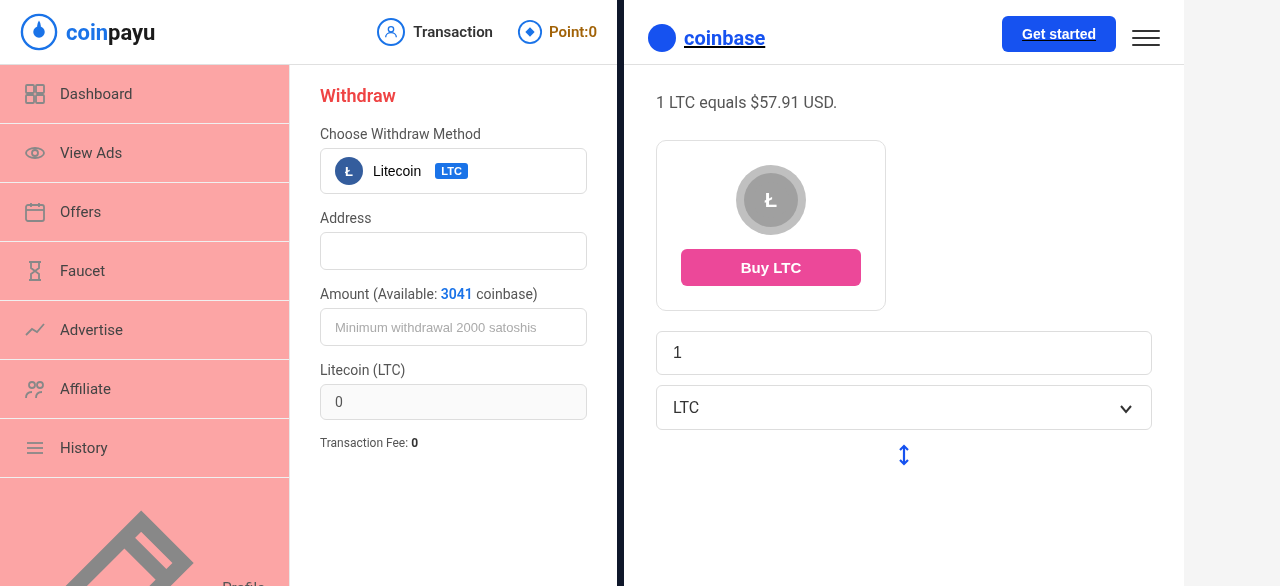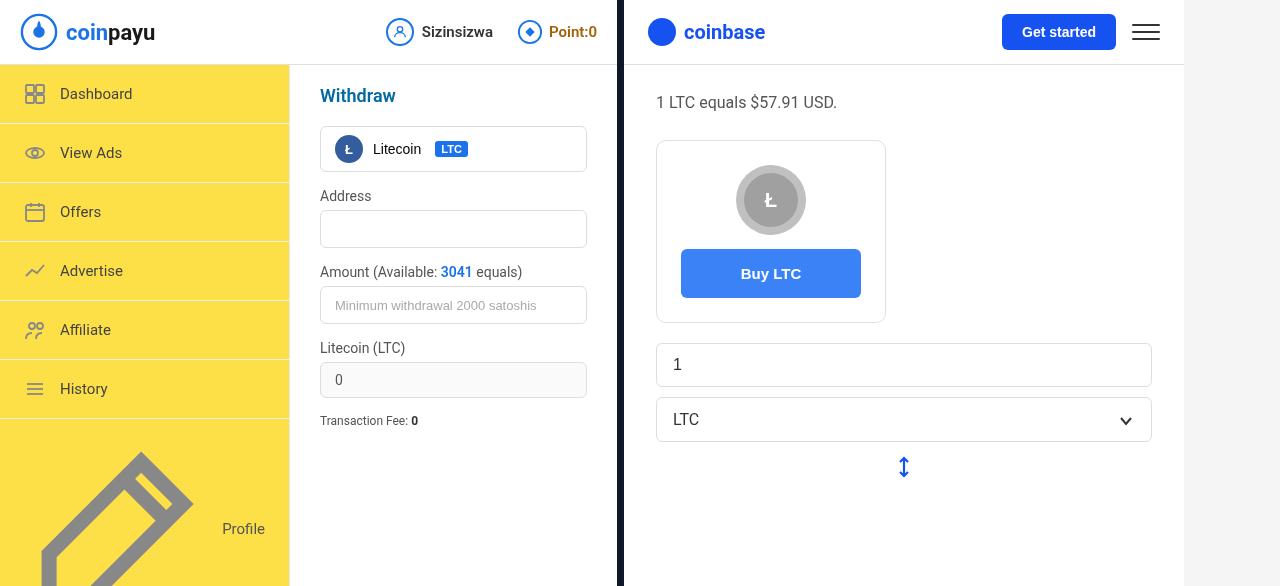--- a/index.html
+++ b/index.html
@@ -73,21 +73,21 @@
     
     .cpyu-body {
       display: flex;
       flex: 1;
       overflow: hidden;
     }
 
     
     .sidebar {
       width: 290px;
-      background: #fde047;
+      background: #fca5a5;
       border-right: 1px solid #e8e8e8;
       display: flex;
       flex-direction: column;
     }
     .sidebar-item {
       display: flex;
       align-items: center;
       gap: 14px;
       padding: 18px 24px;
       border-bottom: 1px solid #f0f0f0;
@@ -114,21 +114,21 @@
 
     
     .cpyu-main {
       flex: 1;
       padding: 20px 30px;
       overflow-y: auto;
     }
     .withdraw-title {
       font-size: 18px;
       font-weight: 600;
-      color: #0369a1;
+      color: #ef4444;
       margin-bottom: 20px;
     }
     .form-group { margin-bottom: 16px; }
     .form-label {
       font-size: 14px;
       color: #555;
       margin-bottom: 6px;
       display: block;
     }
     .form-label .avail-link { color: #1a73e8; font-weight: 600; }
@@ -190,24 +190,25 @@
 
     
     .right-panel {
       width: 560px;
       background: #fff;
       display: flex;
       flex-direction: column;
     }
     .cb-header {
       display: flex;
-      align-items: center;
+      align-items: flex-end;
       padding: 12px 24px;
       border-bottom: 1px solid #e0e0e0;
       height: 65px;
+      text-decoration: underline;
     }
     .cb-logo {
       display: flex;
       align-items: center;
       gap: 8px;
     }
     .cb-logo-icon {
       width: 28px;
       height: 28px;
       background: #1652f0;
@@ -290,25 +291,25 @@
       background: #a0a0a0;
       border-radius: 50%;
       display: flex;
       align-items: center;
       justify-content: center;
       color: #fff;
       font-size: 22px;
       font-weight: 700;
     }
     .cb-buy-btn {
-      background: #3b82f6;
+      background: #ec4899;
       color: #fff;
       border: none;
       border-radius: 6px;
-      padding: 16px 30px;
+      padding: 10px 30px;
       font-size: 15px;
       font-weight: 600;
       cursor: pointer;
       width: 100%;
     }
 
     .cb-converter {
       display: flex;
       flex-direction: column;
       gap: 10px;
@@ -365,21 +366,21 @@
       </span>
     </div>
 
     <div class="header-user">
       <div class="header-user-icon">
         <svg viewBox="0 0 24 24" width="16" height="16" fill="none" stroke="currentColor" stroke-width="2">
           <circle cx="12" cy="8" r="4"></circle>
             <path d="M4 20c0-4 3.6-7 8-7s8 3 8 7"></path>
         </svg>
       </div>
-      <span class="header-username">Sizinsizwa</span>
+      <span class="header-username">Transaction</span>
     </div>
 
     <div class="header-points">
       <svg class="header-points-icon" viewBox="0 0 28 28" fill="none">
         <circle cx="14" cy="14" r="12" stroke="#1a73e8" stroke-width="2"></circle>
         <path d="M9 14 L14 9 L19 14 L14 19 Z" fill="#1a73e8"></path>
       </svg>
       <span class="header-points-text">Point:0</span>
     </div>
   </div>
@@ -407,20 +408,26 @@
         <svg class="si-icon" viewBox="0 0 22 22" fill="none" stroke="#888" stroke-width="1.8">
           <rect x="2" y="4" width="18" height="16" rx="2"></rect>
             <line x1="2" y1="9" x2="20" y2="9"></line>
           <line x1="7" y1="2" x2="7" y2="6"></line>
             <line x1="15" y1="2" x2="15" y2="6"></line>
         </svg>
         <span class="si-label">Offers</span>
       </div>
       <div class="sidebar-item">
         <svg class="si-icon" viewBox="0 0 22 22" fill="none" stroke="#888" stroke-width="1.8">
+          <path d="M5 2h12M5 20h12M7 2 L7 8 L11 11 L15 8 L15 2M7 20 L7 14 L11 11 L15 14 L15 20"></path>
+        </svg>
+        <span class="si-label">Faucet</span>
+      </div>
+      <div class="sidebar-item">
+        <svg class="si-icon" viewBox="0 0 22 22" fill="none" stroke="#888" stroke-width="1.8">
           <polyline points="2,16 8,10 13,13 20,5"></polyline>
         </svg>
         <span class="si-label">Advertise</span>
       </div>
       <div class="sidebar-item">
         <svg class="si-icon" viewBox="0 0 22 22" fill="none" stroke="#888" stroke-width="1.8">
           <circle cx="8" cy="7" r="3"></circle>
             <circle cx="16" cy="7" r="3"></circle>
           <path d="M2 20 c0-4 2.7-6 6-6"></path>
             <path d="M12 20 c0-4 2.7-6 6-6"></path>
@@ -441,37 +448,38 @@
             <line x1="12" y1="5" x2="17" y2="10"></line>
         </svg>
         <span class="si-label">Profile</span>
       </div>
     </div>
 
     <div class="cpyu-main">
       <div class="withdraw-title">Withdraw</div>
 
       <div class="form-group">
+        <label class="form-label">Choose Withdraw Method</label>
         <button class="method-select-btn">
           <div class="ltc-icon">Ł</div>
           <span>Litecoin</span>
           <span class="ltc-badge">LTC</span>
         </button>
       </div>
 
       <div class="form-group">
         <label class="form-label">Address</label>
         <input class="form-input" type="text" value="" style="">
       </div>
 
       <div class="form-group">
         <label class="form-label">
           <span>Amount (Available:</span>
           <span class="avail-link">3041</span>
-          <span>equals)</span>
+          <span>coinbase)</span>
         </label>
         <input class="form-input" type="text" placeholder="Minimum withdrawal 2000 satoshis" style="">
       </div>
 
       <div class="form-group">
         <label class="form-label">Litecoin (LTC)</label>
         <div class="form-input-readonly">0</div>
       </div>
 
       <div class="txn-fee-text">

